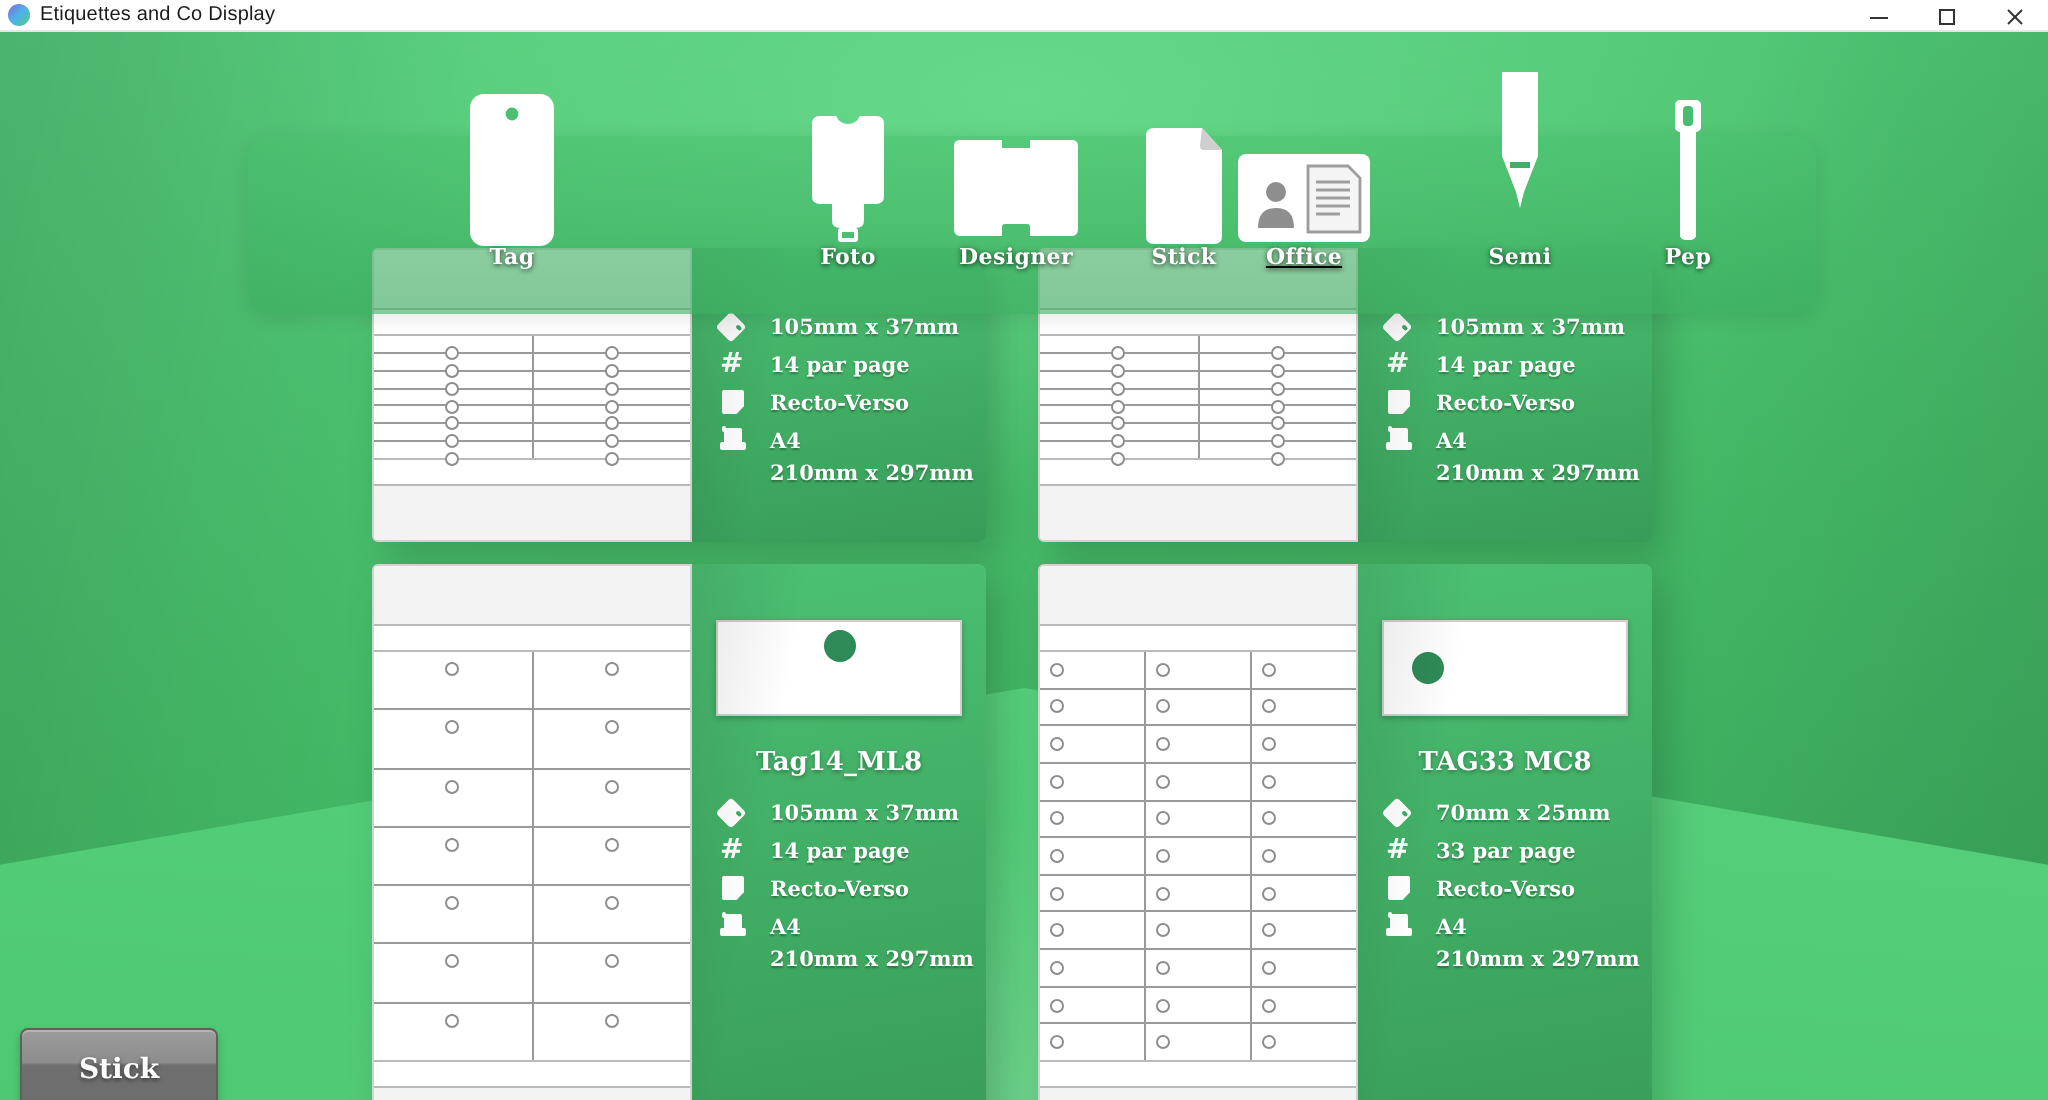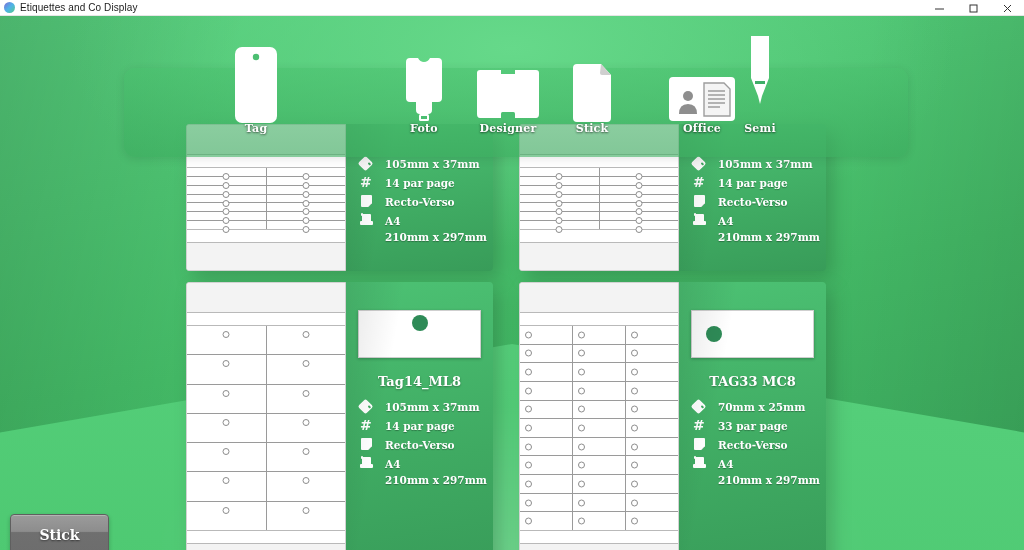--- a/index.html
+++ b/index.html
@@ -792,21 +792,21 @@
       <div class="dock-item" style="left: 422px;">
         <div class="dock-glyph">
           <svg width="42" height="62" viewBox="0 0 42 62">
       <path d="M4 2 L30 2 L40 13 L40 56 Q40 60 36 60 L6 60 Q2 60 2 56 L2 6
                Q2 2 6 2 Z" fill="#fff"></path>
       <path d="M30 2 L40 13 L31 13 Q29 13 29 11 Z" fill="#cfcfcf"></path>
     </svg>
         </div>
         <div class="dock-label">Stick</div>
       </div>
-      <div class="dock-item" style="left: 532px;">
+      <div class="dock-item" style="left: 482px; text-decoration: underline;">
         <div class="dock-glyph">
           <svg width="68" height="50" viewBox="0 0 68 50">
       <rect x="1" y="3" width="66" height="44" rx="4" fill="#fff"></rect>
       <circle cx="20" cy="22" r="5" fill="#8e8e8e"></circle>
       <path d="M11 40 Q11 30 20 30 Q29 30 29 40 Z" fill="#8e8e8e"></path>
       <path d="M36 9 L56 9 L62 15 L62 42 L36 42 Z" fill="#f4f4f4" stroke="#9d9d9d" stroke-width="1.4"></path>
       <g stroke="#9d9d9d" stroke-width="1.5">
         <line x1="40" y1="17" x2="57" y2="17"></line>
               <line x1="40" y1="21" x2="57" y2="21"></line>
         <line x1="40" y1="25" x2="57" y2="25"></line>
@@ -819,18 +819,28 @@
       </div>
       <div class="dock-item" style="left: 590px; gap: 12px;">
         <div class="dock-glyph">
           <svg width="30" height="78" viewBox="0 0 30 78">
       <path d="M6 2 L24 2 L24 44 L17 62 L15 70 L13 62 L6 44 Z" fill="#fff"></path>
       <rect x="10" y="47" width="10" height="3" fill="#3fae68"></rect>
     </svg>
         </div>
         <div class="dock-label">Semi</div>
       </div>
+      <div class="dock-item" style="left: 674px;">
+        <div class="dock-glyph">
+          <svg width="18" height="76" viewBox="0 0 18 76">
+      <rect x="5" y="2" width="8" height="70" rx="2.5" fill="#fff"></rect>
+      <rect x="2.5" y="2" width="13" height="16" rx="2.5" fill="#fff"></rect>
+      <rect x="6.5" y="5" width="5" height="10" rx="2" fill="#49bd6f"></rect>
+    </svg>
+        </div>
+        <div class="dock-label">Pep</div>
+      </div>
     </div>
 
   <div id="retour-button">
     <span id="retour-button-label">Stick</span>
   </div>
 </div>
 
 </body></html>

